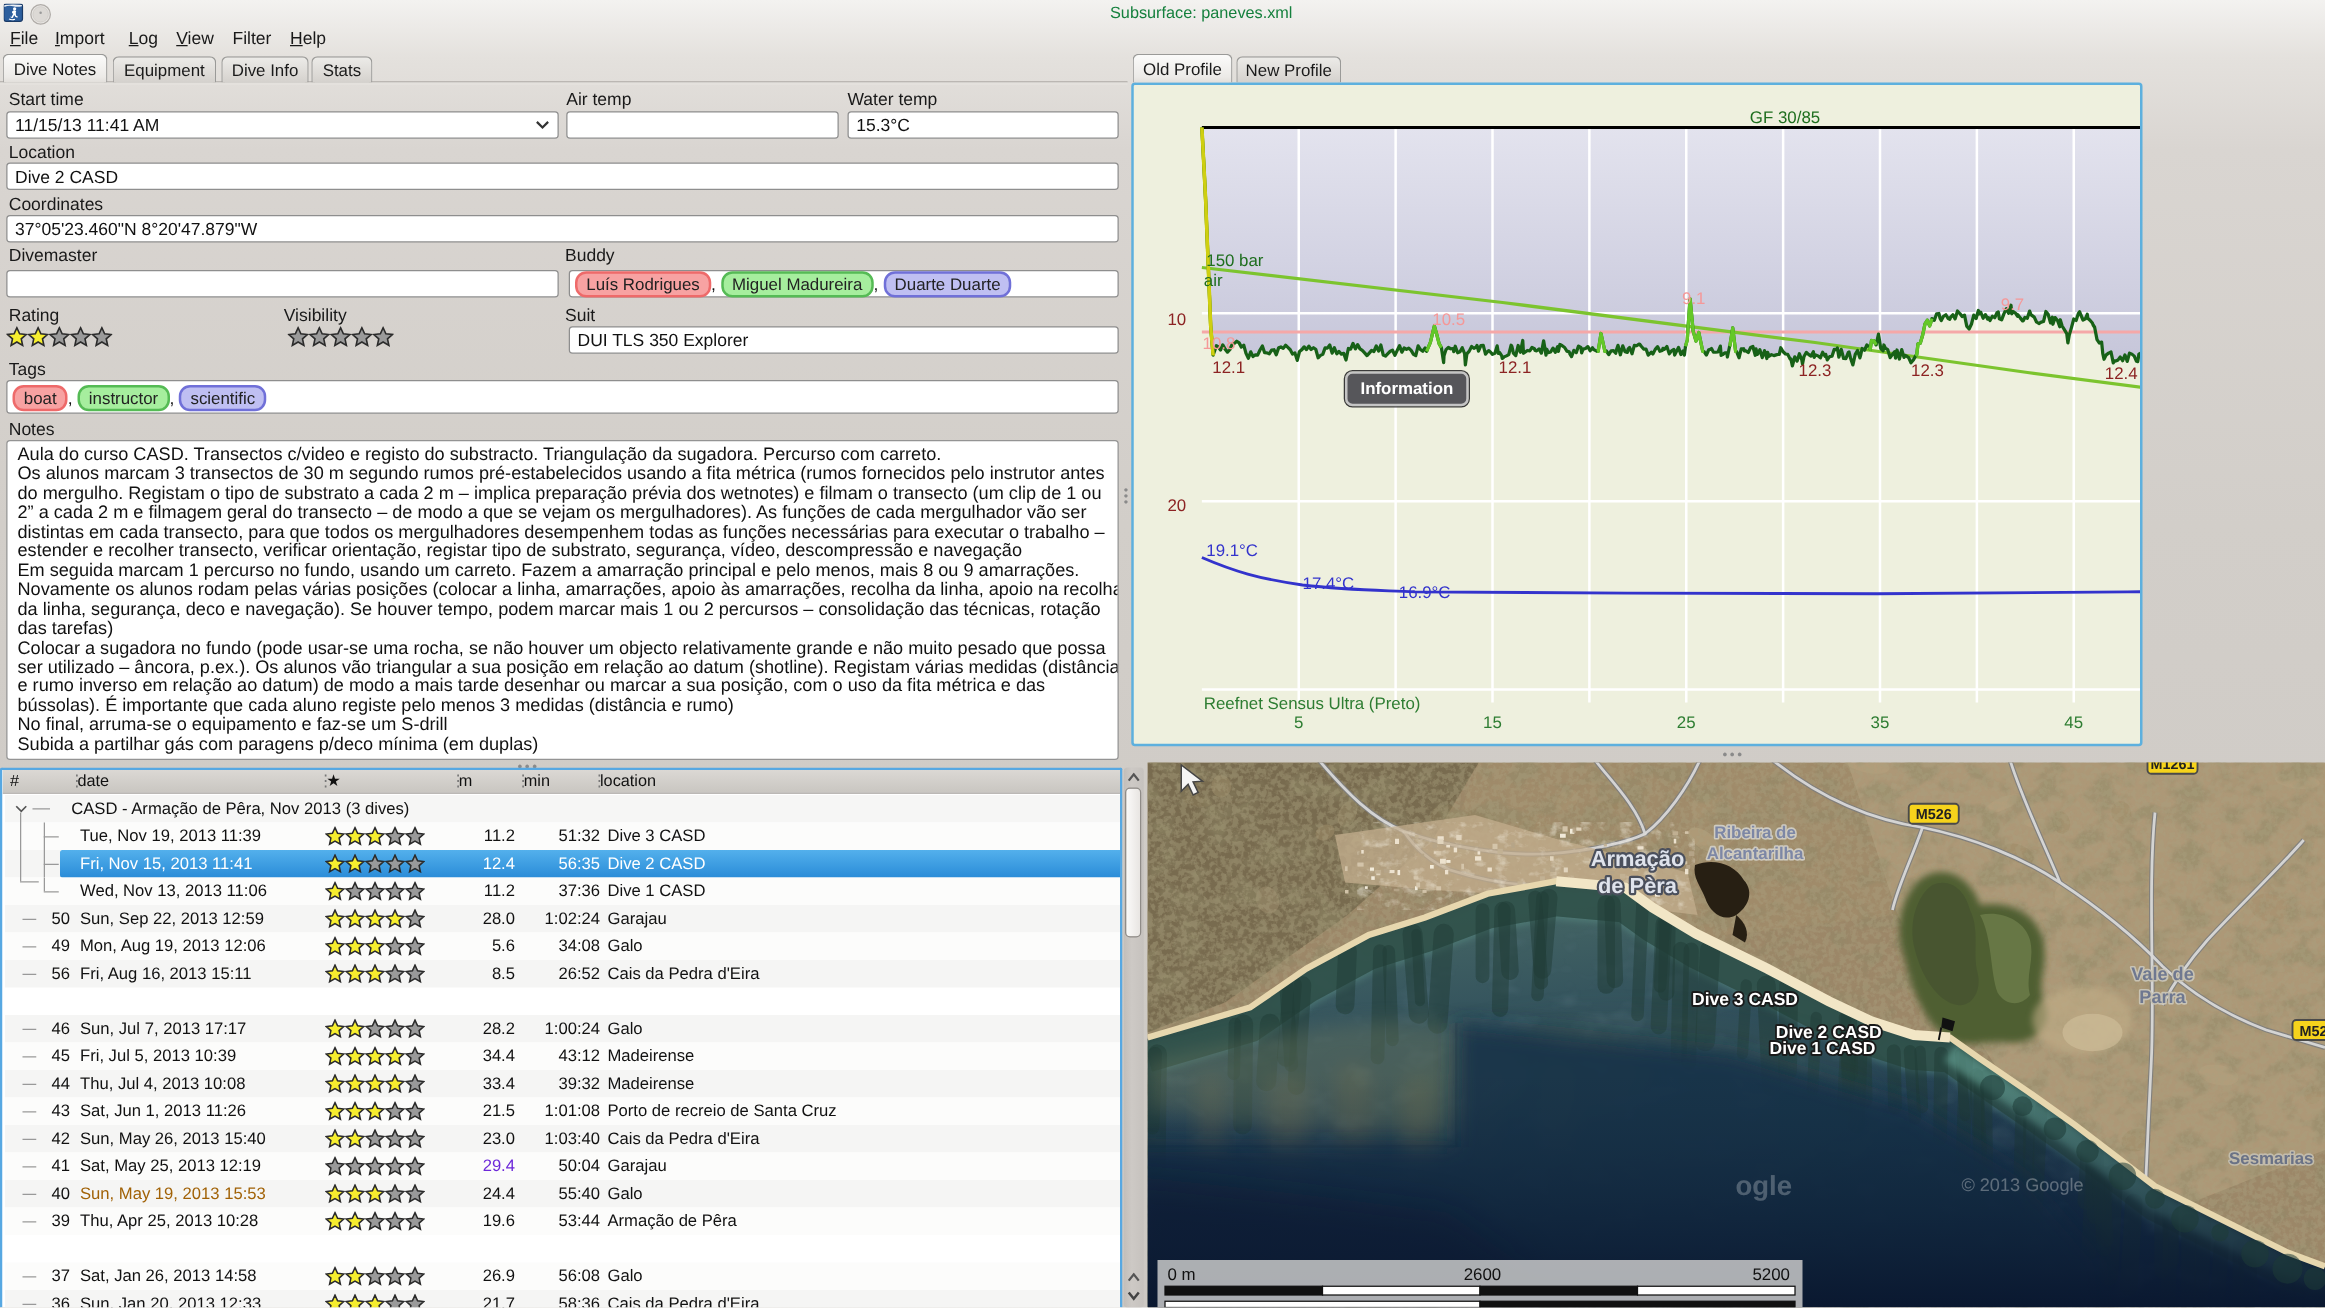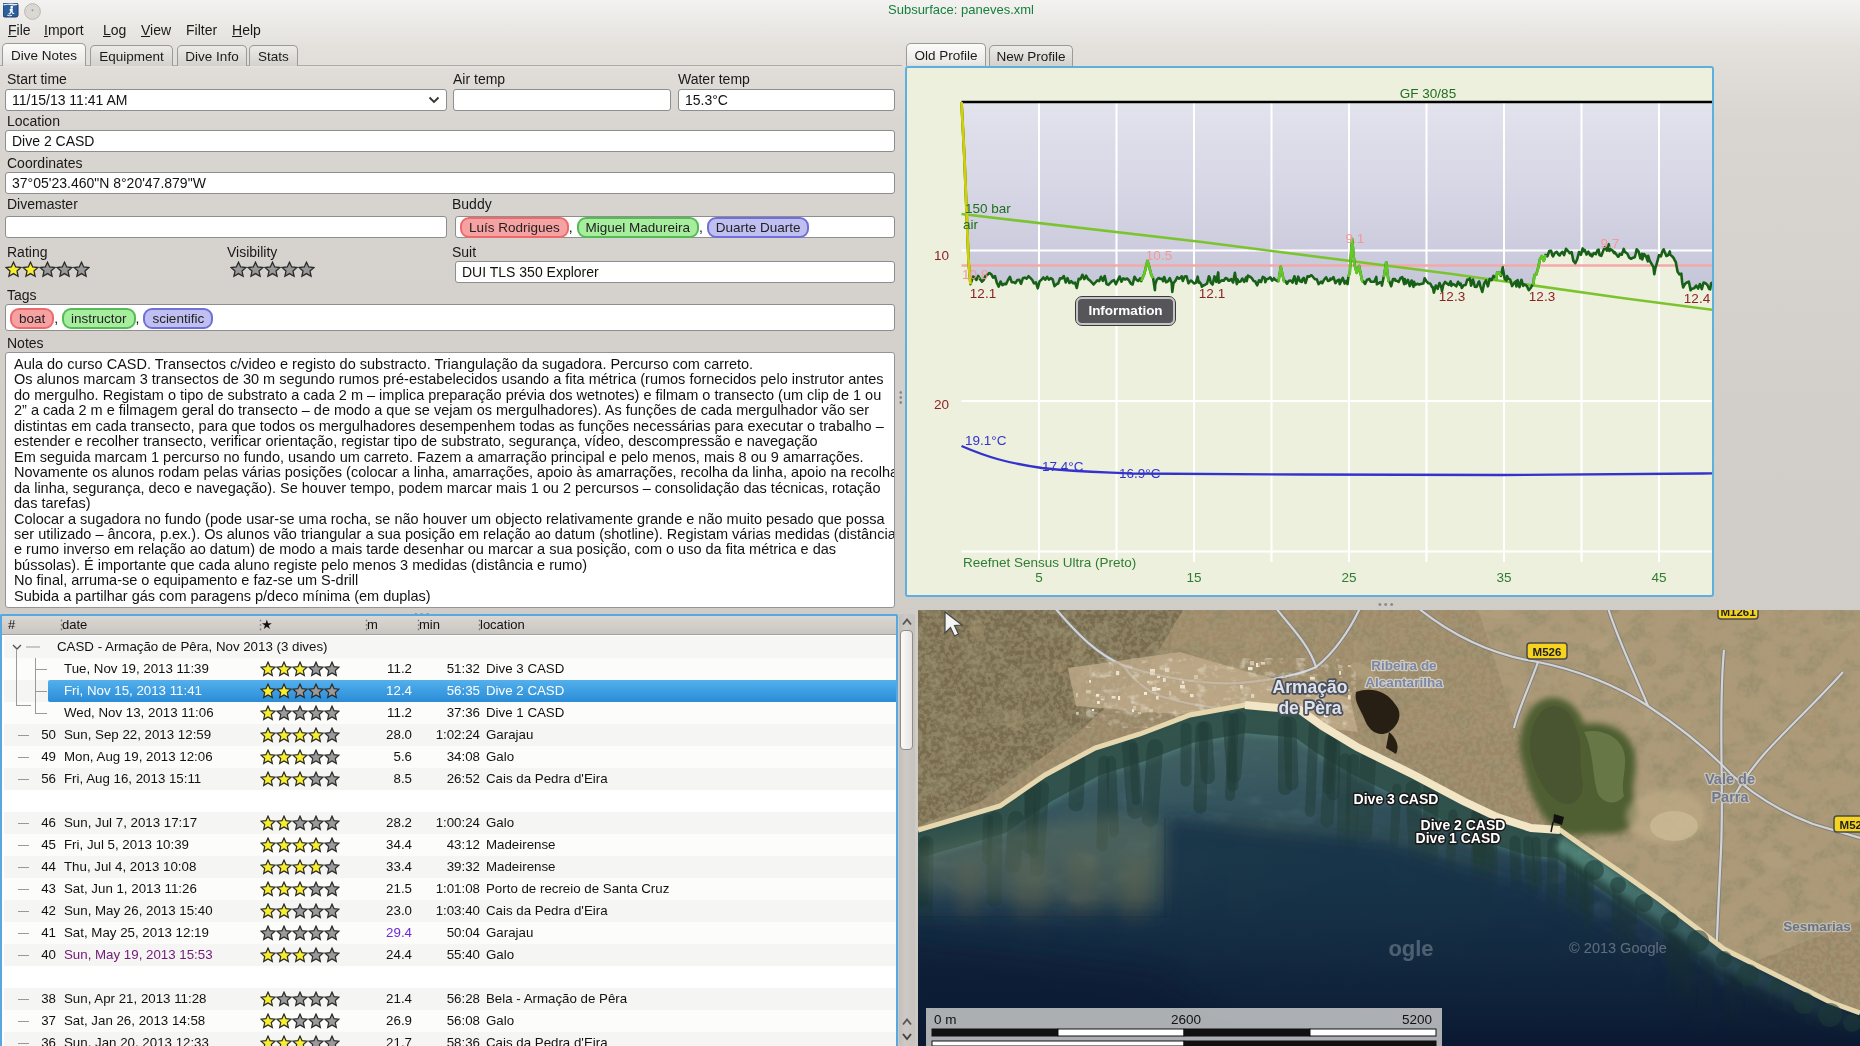--- a/index.html
+++ b/index.html
@@ -292,46 +292,46 @@
         <use href="#st" x="51" y="0" fill="#9a9a9a" stroke="#2b2b2b" stroke-width="1.3"></use>
         <use href="#st" x="68" y="0" fill="#9a9a9a" stroke="#2b2b2b" stroke-width="1.3"></use>
       </svg>
 <span class="cm" style="color:#6d28d9">29.4</span>
       <span class="cmin" style="color:#111">50:04</span>
       <span class="cloc" style="color:#111">Garajau</span>
 </div>
 <div class="row" style="top:328px;background:#f5f5f4;color:#111">
 <div class="tbranch" style="left:14px;top:11px;width:11px"></div>
 <span class="cnum">40</span>
-<span class="cdate" style="color:#701a75">Sun, May 19, 2013 15:53</span>
+<span class="cdate" style="color:#a16207">Sun, May 19, 2013 15:53</span>
 <svg class="cstars" width="80" height="16" viewBox="0 0 85 17" style="top:3px">
         <use href="#st" x="0" y="0" fill="#f6ee2e" stroke="#2b2b2b" stroke-width="1.3"></use>
         <use href="#st" x="17" y="0" fill="#f6ee2e" stroke="#2b2b2b" stroke-width="1.3"></use>
         <use href="#st" x="34" y="0" fill="#f6ee2e" stroke="#2b2b2b" stroke-width="1.3"></use>
         <use href="#st" x="51" y="0" fill="#9a9a9a" stroke="#2b2b2b" stroke-width="1.3"></use>
         <use href="#st" x="68" y="0" fill="#9a9a9a" stroke="#2b2b2b" stroke-width="1.3"></use>
       </svg>
 <span class="cm" style="color:#111">24.4</span>
       <span class="cmin" style="color:#111">55:40</span>
       <span class="cloc" style="color:#111">Galo</span>
 </div>
-<div class="row" style="top:372px;background:#f5f5f4;color:#111">
-<div class="tbranch" style="left:14px;top:11px;width:11px"></div>
-<span class="cnum">38</span>
-<span class="cdate" style="color:#111">Sun, Apr 21, 2013 11:28</span>
-<svg class="cstars" width="80" height="16" viewBox="0 0 85 17" style="top:3px">
-        <use href="#st" x="0" y="0" fill="#f6ee2e" stroke="#2b2b2b" stroke-width="1.3"></use>
-        <use href="#st" x="17" y="0" fill="#9a9a9a" stroke="#2b2b2b" stroke-width="1.3"></use>
+<div class="row" style="top:350px;background:#fcfcfb;color:#111">
+<div class="tbranch" style="left:14px;top:11px;width:11px"></div>
+<span class="cnum">39</span>
+<span class="cdate" style="color:#111">Thu, Apr 25, 2013 10:28</span>
+<svg class="cstars" width="80" height="16" viewBox="0 0 85 17" style="top:3px">
+        <use href="#st" x="0" y="0" fill="#f6ee2e" stroke="#2b2b2b" stroke-width="1.3"></use>
+        <use href="#st" x="17" y="0" fill="#f6ee2e" stroke="#2b2b2b" stroke-width="1.3"></use>
         <use href="#st" x="34" y="0" fill="#9a9a9a" stroke="#2b2b2b" stroke-width="1.3"></use>
         <use href="#st" x="51" y="0" fill="#9a9a9a" stroke="#2b2b2b" stroke-width="1.3"></use>
         <use href="#st" x="68" y="0" fill="#9a9a9a" stroke="#2b2b2b" stroke-width="1.3"></use>
       </svg>
-<span class="cm" style="color:#111">21.4</span>
-      <span class="cmin" style="color:#111">56:28</span>
-      <span class="cloc" style="color:#111">Bela - Armação de Pêra</span>
+<span class="cm" style="color:#111">19.6</span>
+      <span class="cmin" style="color:#111">53:44</span>
+      <span class="cloc" style="color:#111">Armação de Pêra</span>
 </div>
 <div class="row" style="top:394px;background:#fcfcfb;color:#111">
 <div class="tbranch" style="left:14px;top:11px;width:11px"></div>
 <span class="cnum">37</span>
 <span class="cdate" style="color:#111">Sat, Jan 26, 2013 14:58</span>
 <svg class="cstars" width="80" height="16" viewBox="0 0 85 17" style="top:3px">
         <use href="#st" x="0" y="0" fill="#f6ee2e" stroke="#2b2b2b" stroke-width="1.3"></use>
         <use href="#st" x="17" y="0" fill="#f6ee2e" stroke="#2b2b2b" stroke-width="1.3"></use>
         <use href="#st" x="34" y="0" fill="#9a9a9a" stroke="#2b2b2b" stroke-width="1.3"></use>
         <use href="#st" x="51" y="0" fill="#9a9a9a" stroke="#2b2b2b" stroke-width="1.3"></use>

